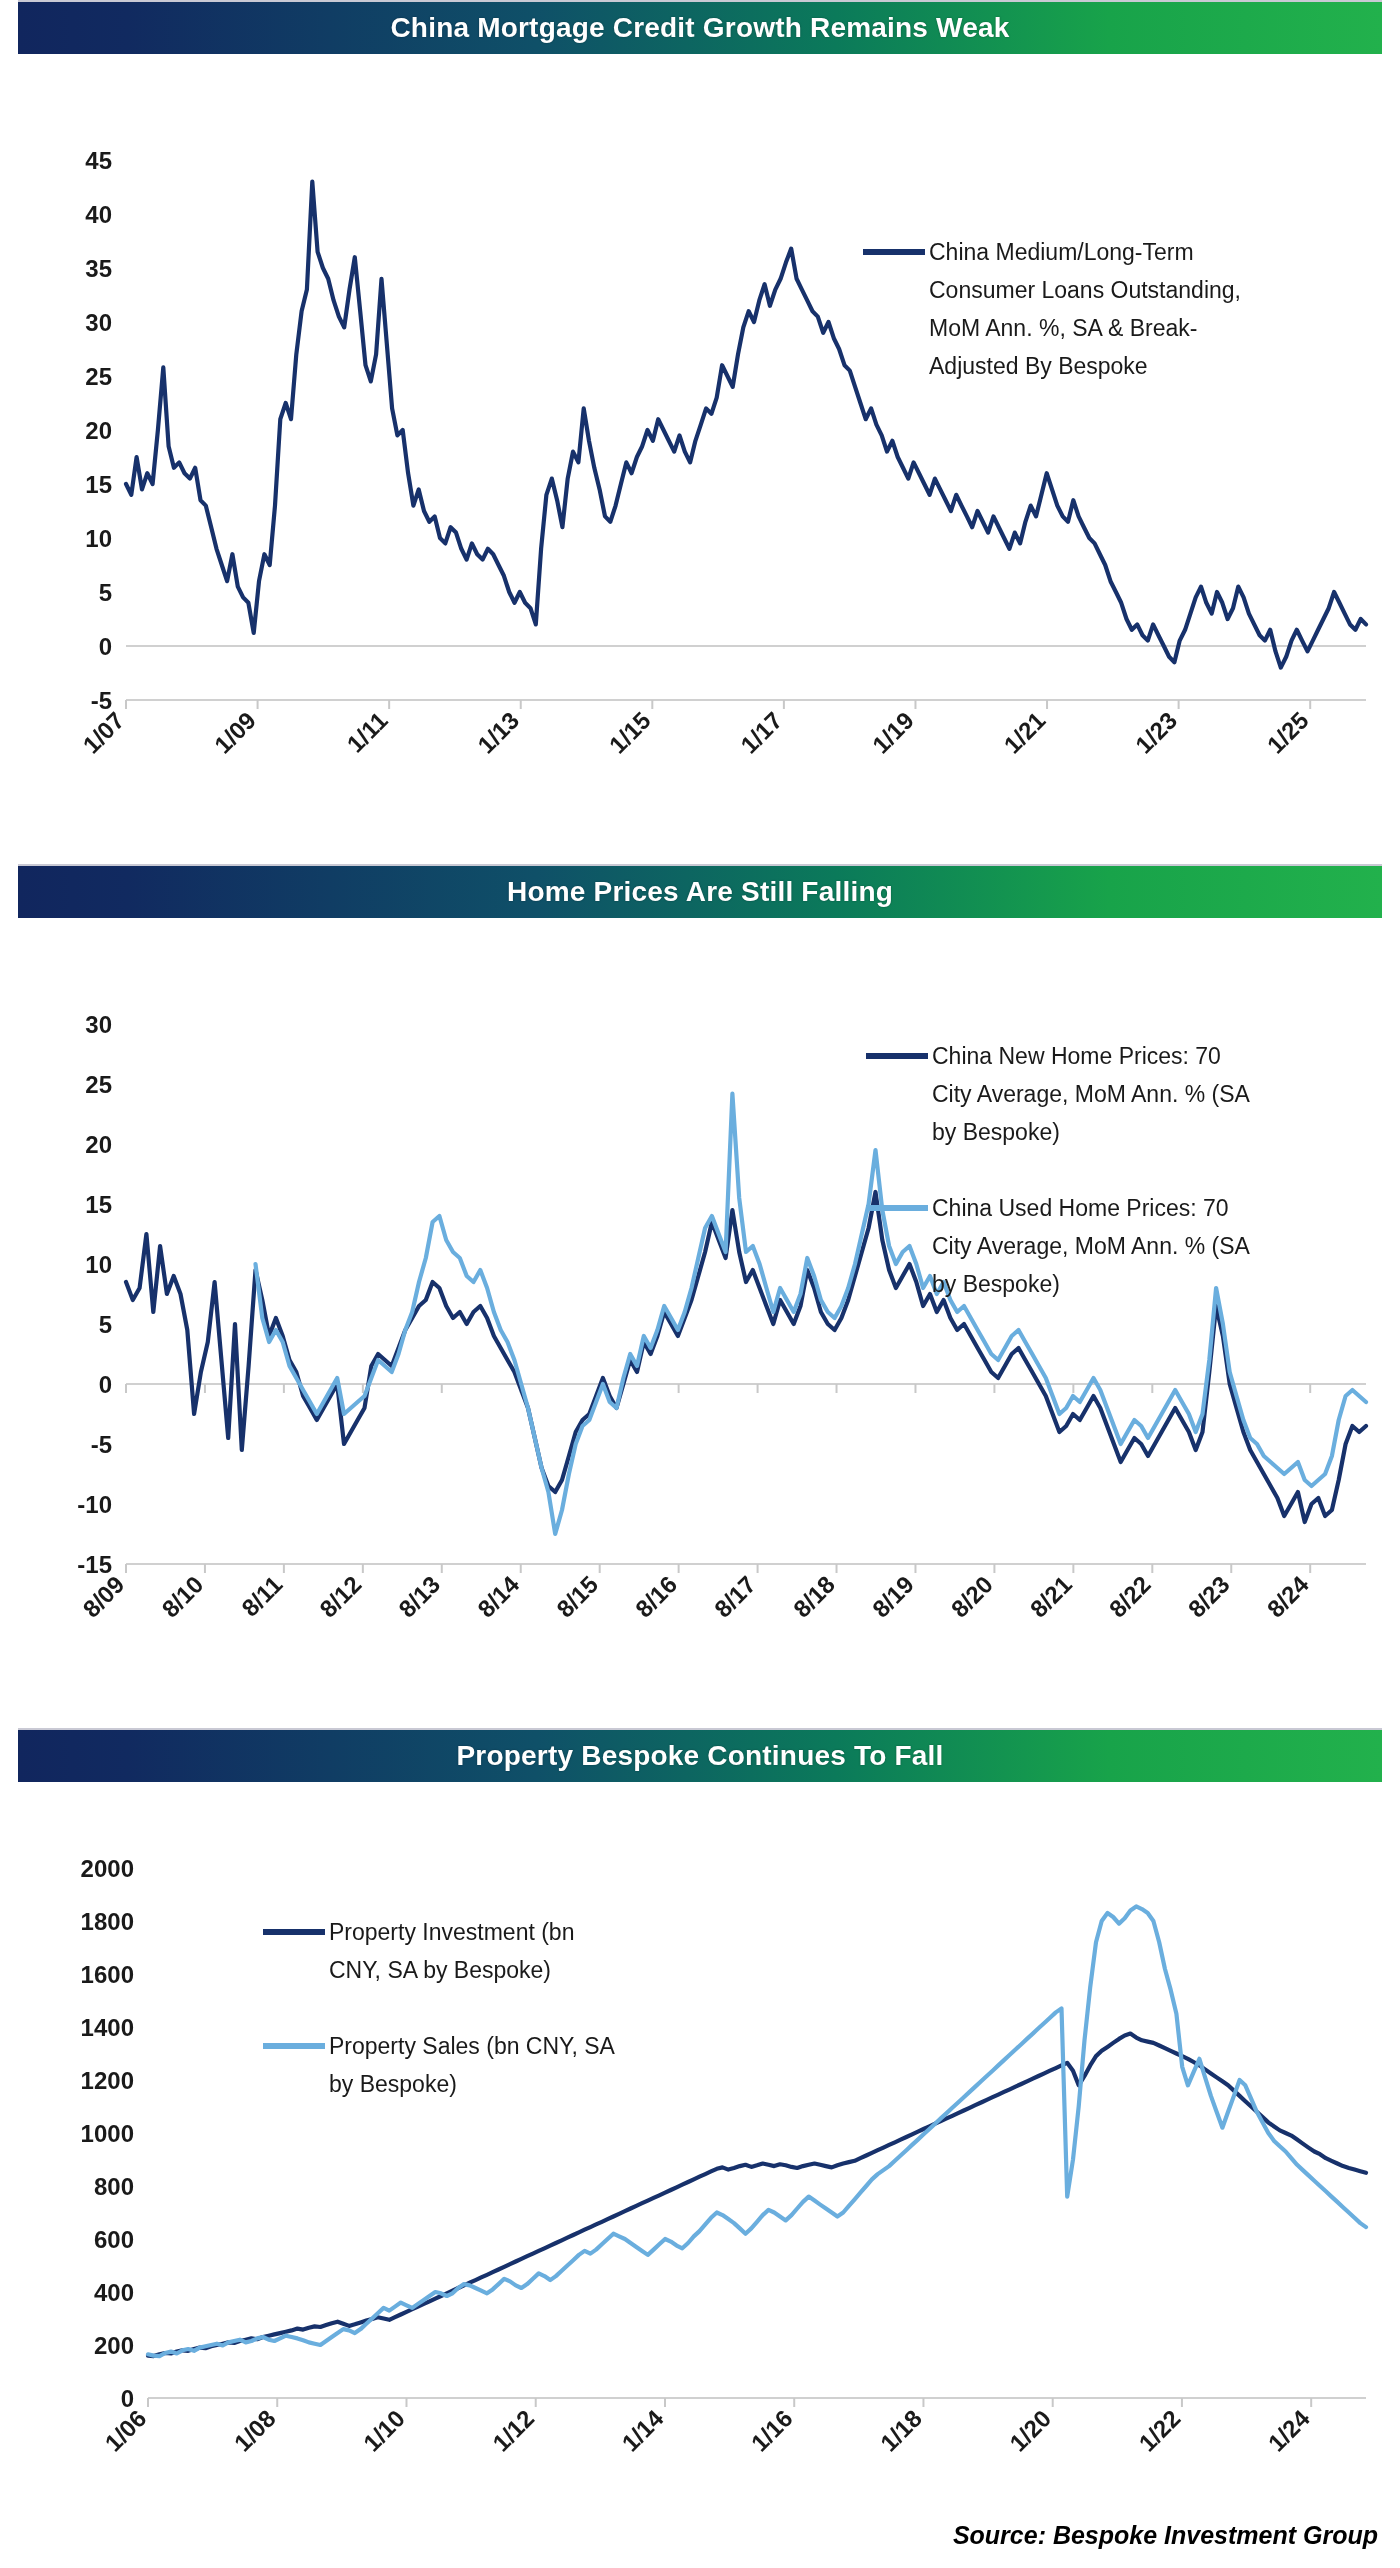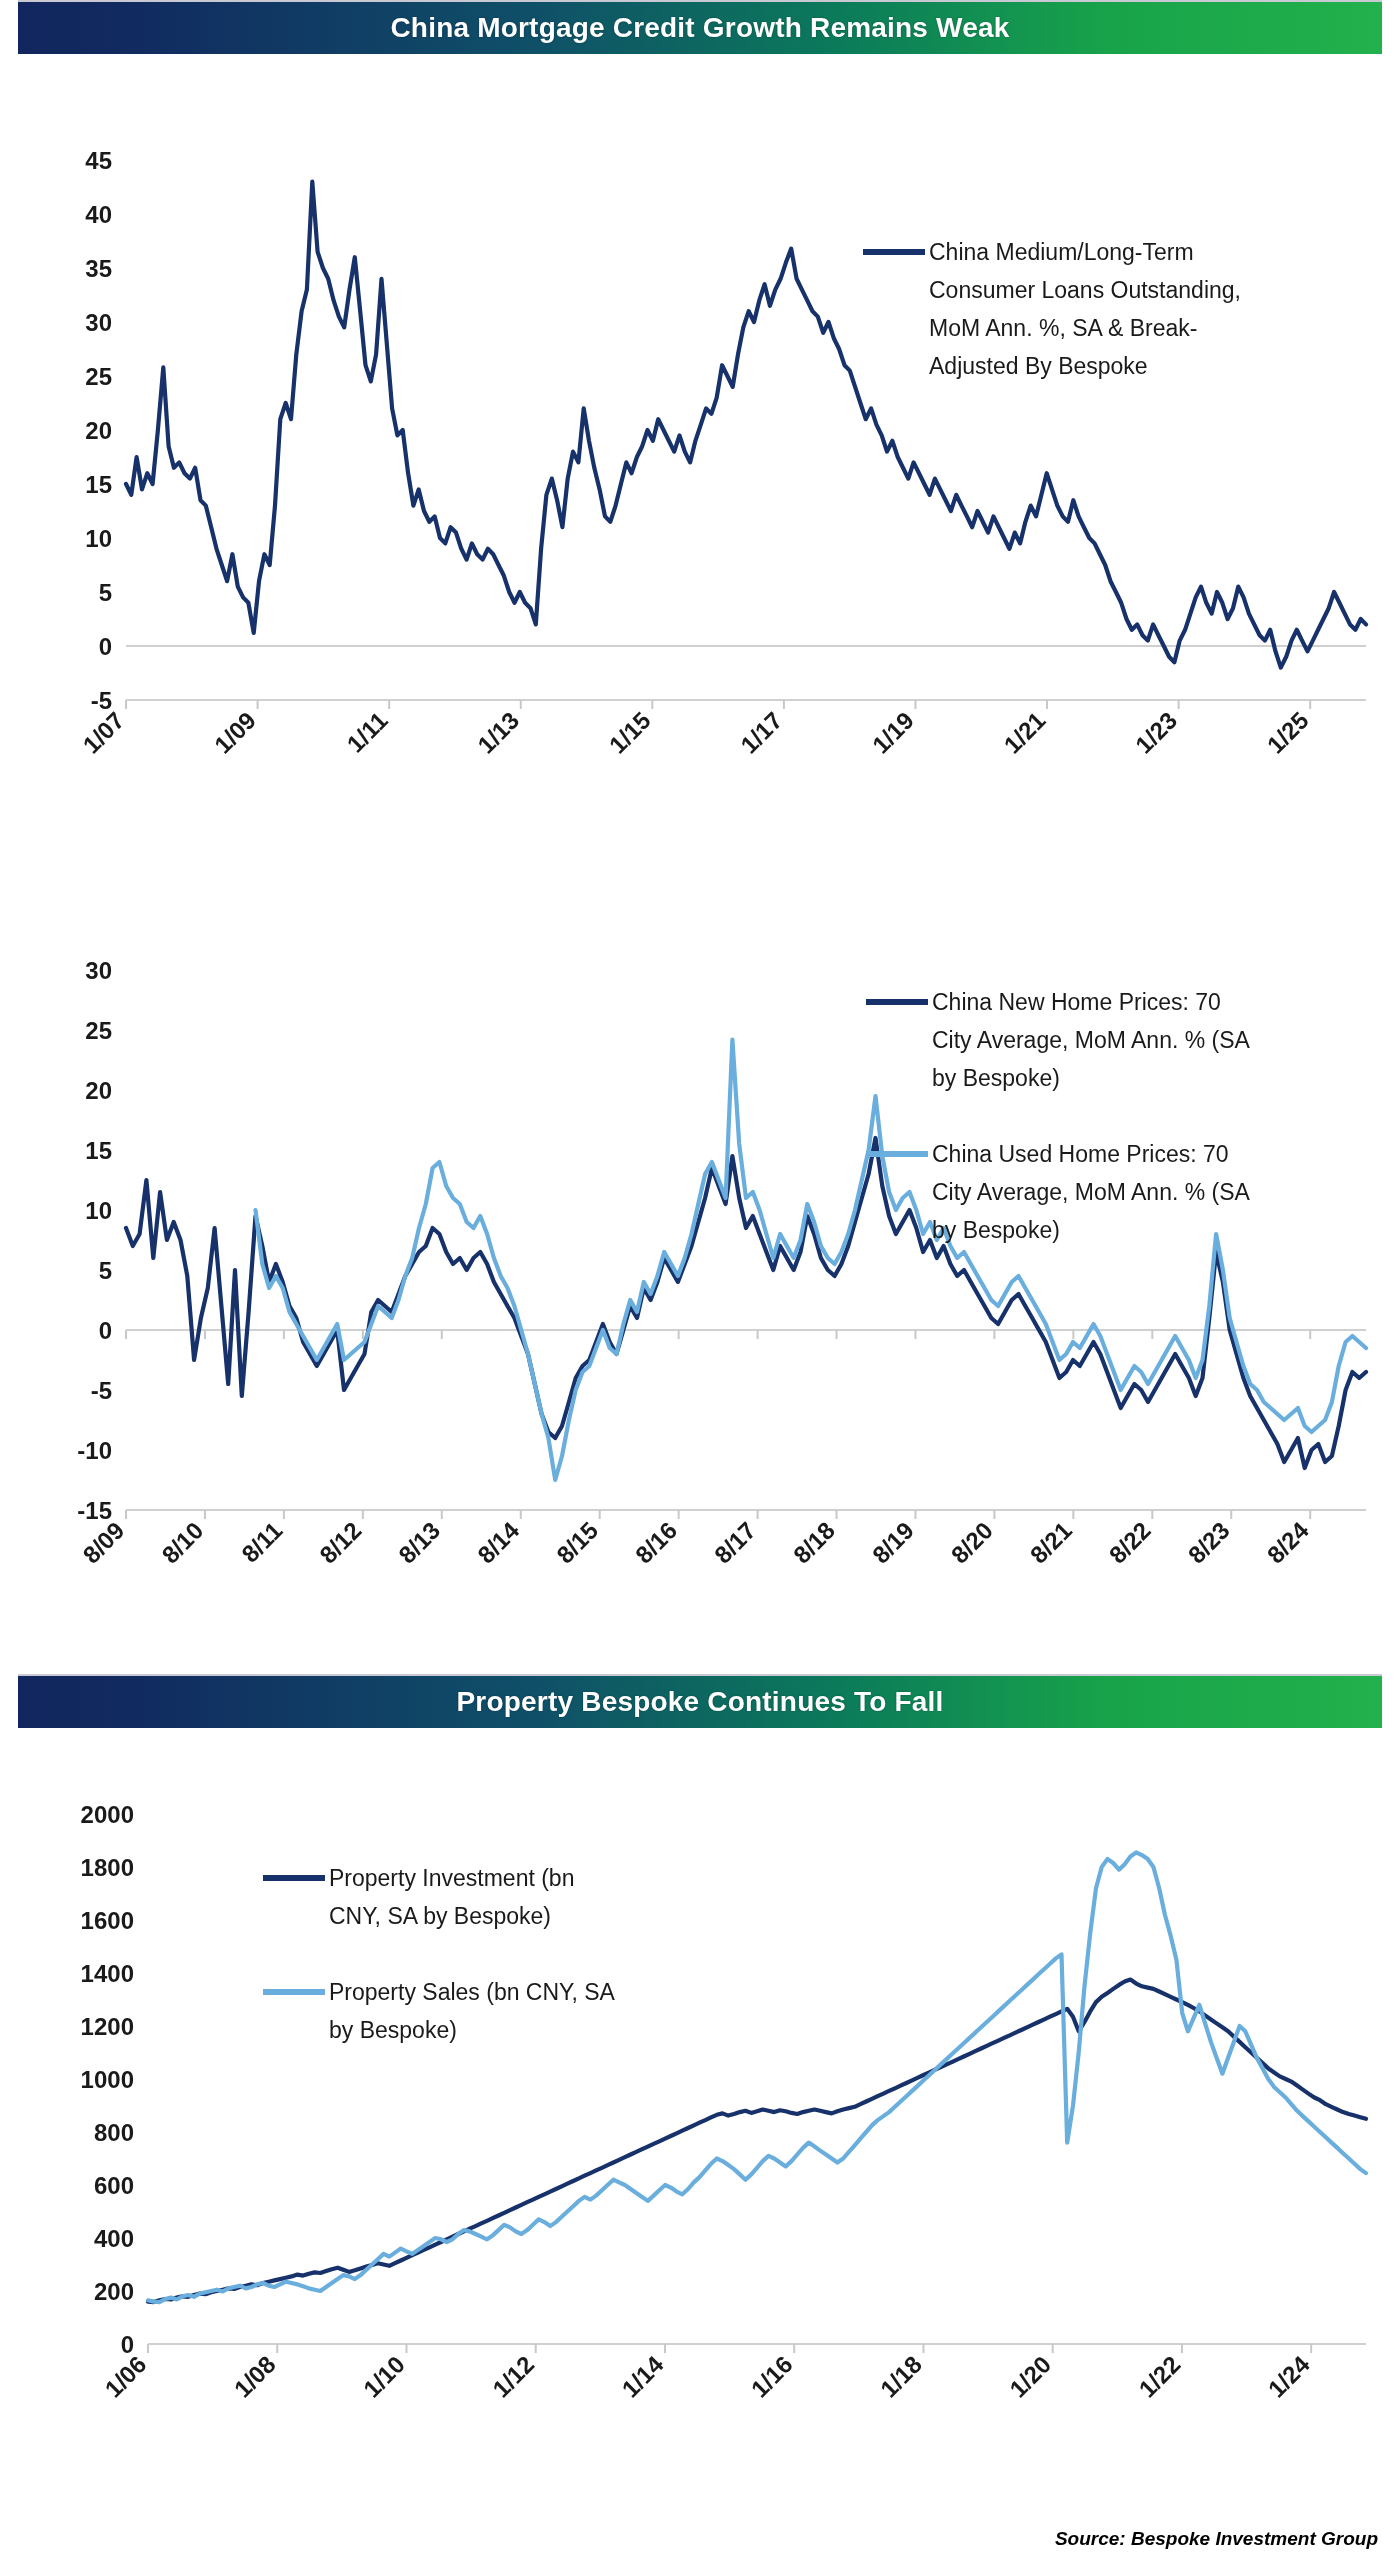--- a/index.html
+++ b/index.html
@@ -31,21 +31,21 @@
   
   .chartbox{position:relative;width:1364px;margin-top:36px;}
   .chartbox svg{display:block;}
 
   .ytick{font-size:24px;fill:#1a1a1a;font-weight:bold;font-family:"Liberation Sans",sans-serif;}
   .xtick{font-size:24px;fill:#1a1a1a;font-weight:bold;font-family:"Liberation Sans",sans-serif;}
   .legtext{font-size:23px;fill:#1a1a1a;font-family:"Liberation Sans",sans-serif;}
 
   .source{
     position:absolute;right:22px;bottom:18px;
-    font-size:19px;font-style:italic;font-weight:bold;color:#000;
+    font-size:25px;font-style:italic;font-weight:bold;color:#000;
     font-family:"Liberation Sans",sans-serif;
   }
   .spacer1{height:34px;}
   .spacer2{height:34px;}
 </style>
 </head>
 <body>
 
 <div class="page">
 
@@ -96,20 +96,23 @@
             <text x="911" y="246" class="legtext">MoM Ann. %, SA &amp; Break-</text>
             <text x="911" y="284" class="legtext">Adjusted By Bespoke</text>
           </g>
         </svg>
     </div>
   </div>
 
   <div class="spacer1"></div>
 
   <div class="panel">
+    <div class="banner">
+      <div class="btitle">Home Prices Are Still Falling</div>
+    </div>
     <div class="chartbox">
       <svg id="svg-chart-1" width="1364" height="740" viewBox="0 0 1364 740">
           <text x="94" y="79" text-anchor="end" class="ytick">30</text>
           <text x="94" y="139" text-anchor="end" class="ytick">25</text>
           <text x="94" y="199" text-anchor="end" class="ytick">20</text>
           <text x="94" y="259" text-anchor="end" class="ytick">15</text>
           <text x="94" y="319" text-anchor="end" class="ytick">10</text>
           <text x="94" y="379" text-anchor="end" class="ytick">5</text>
           <text x="94" y="439" text-anchor="end" class="ytick">0</text>
           <text x="94" y="499" text-anchor="end" class="ytick">-5</text>

